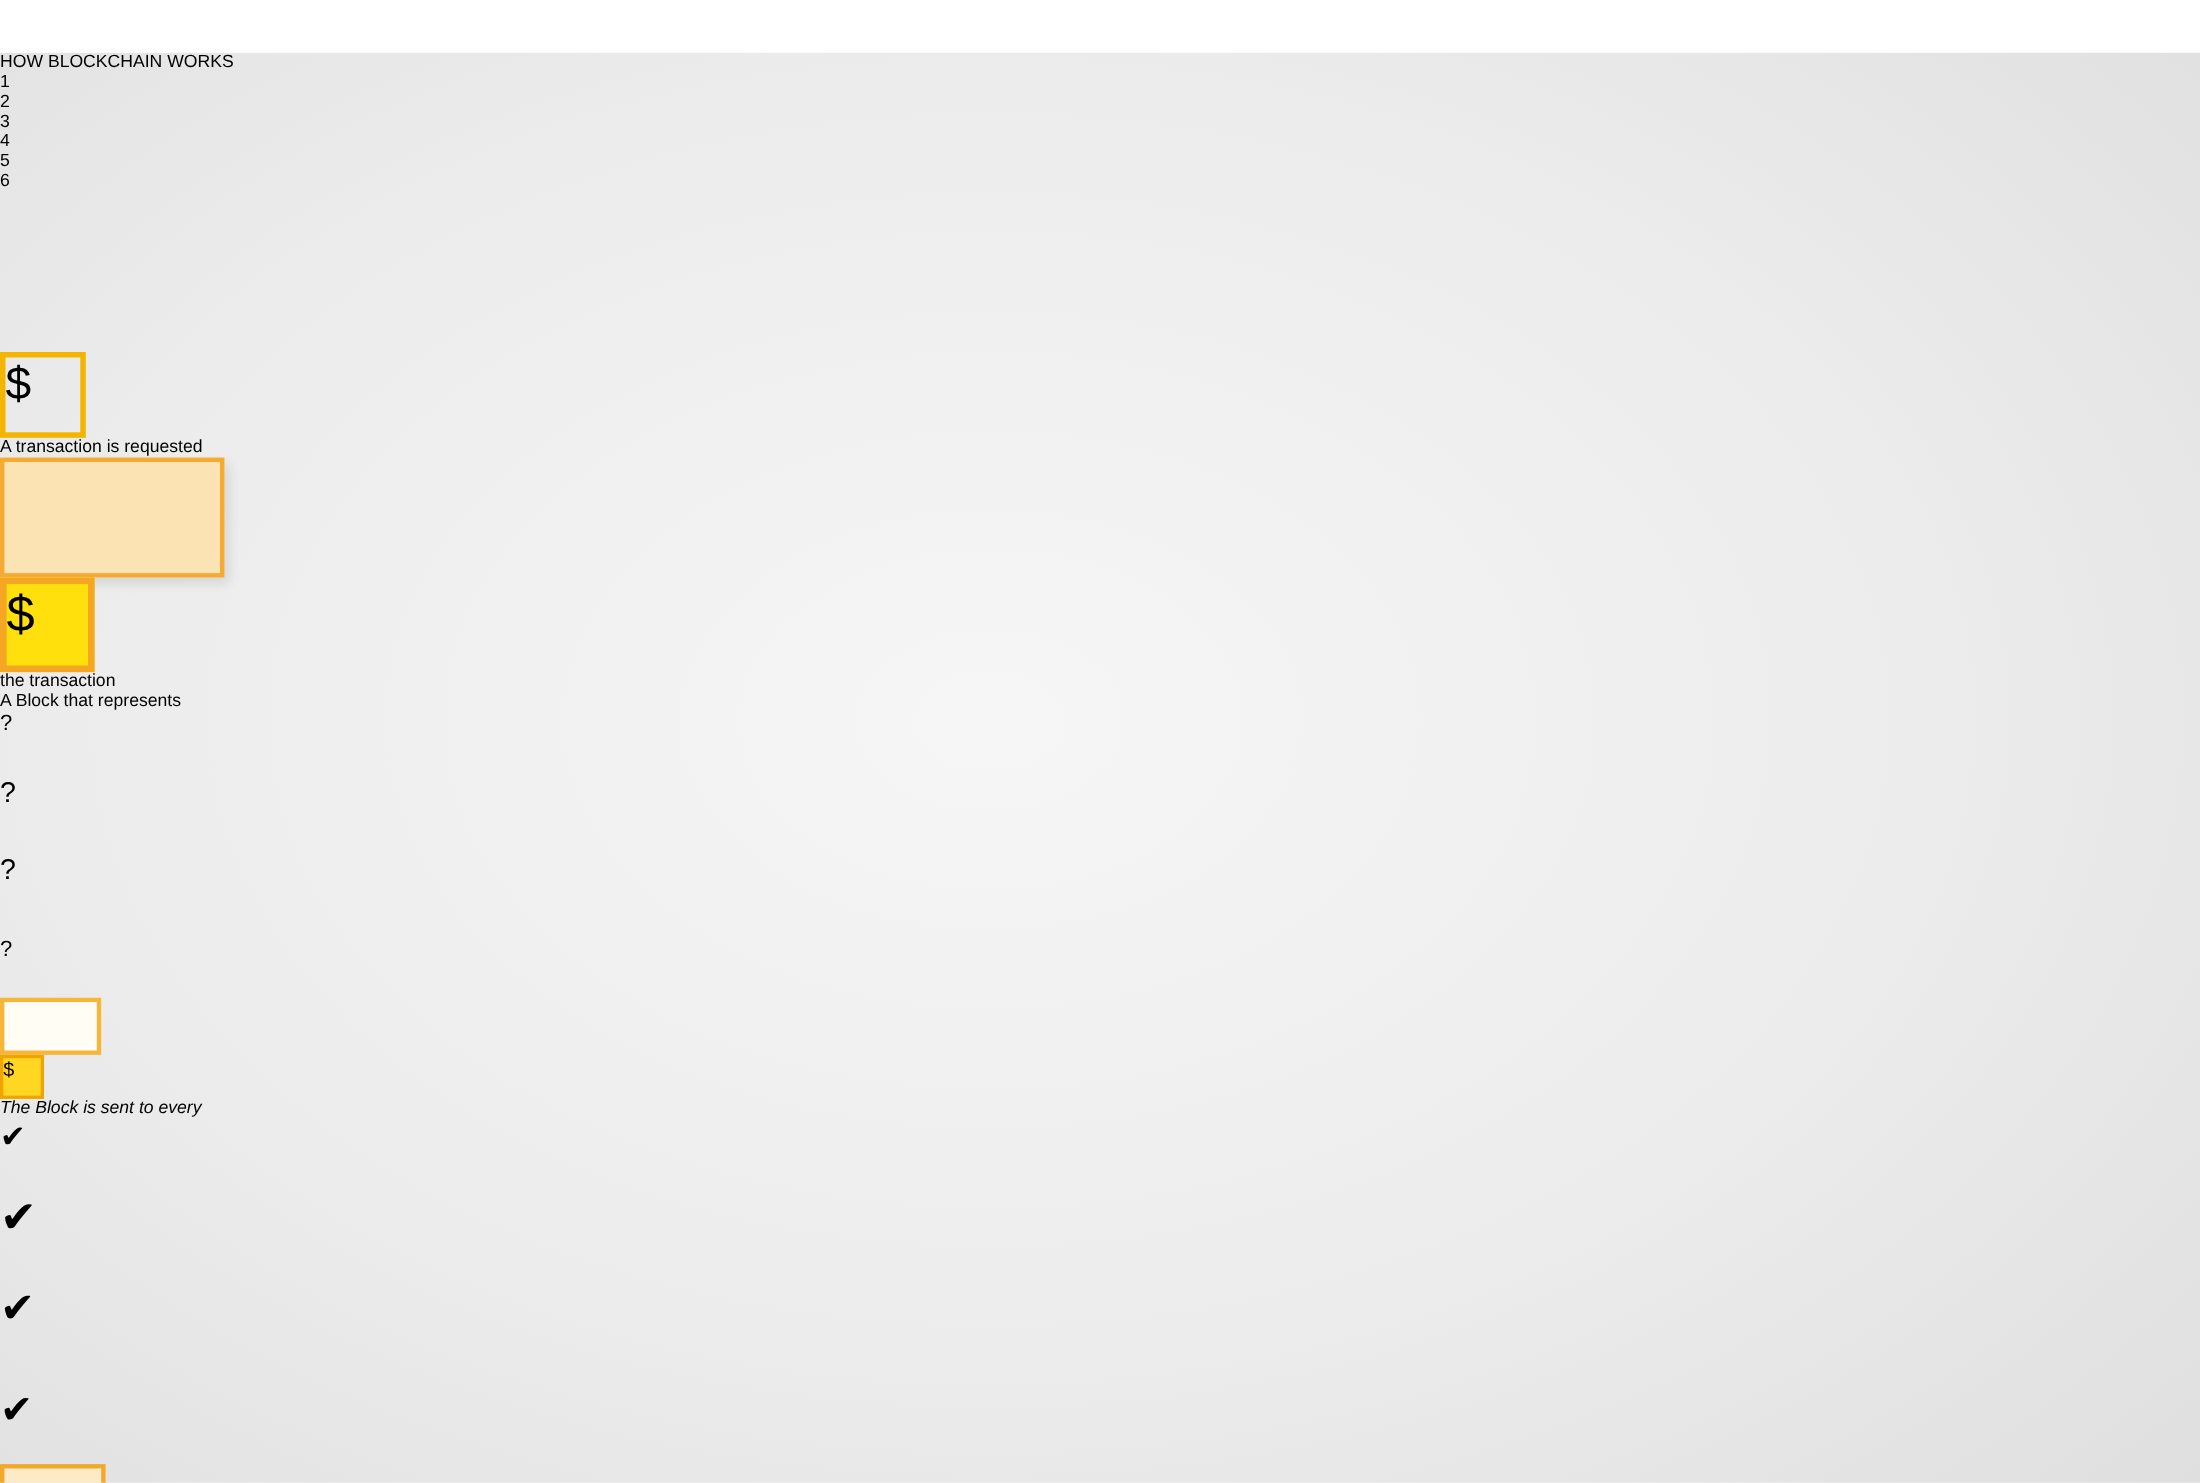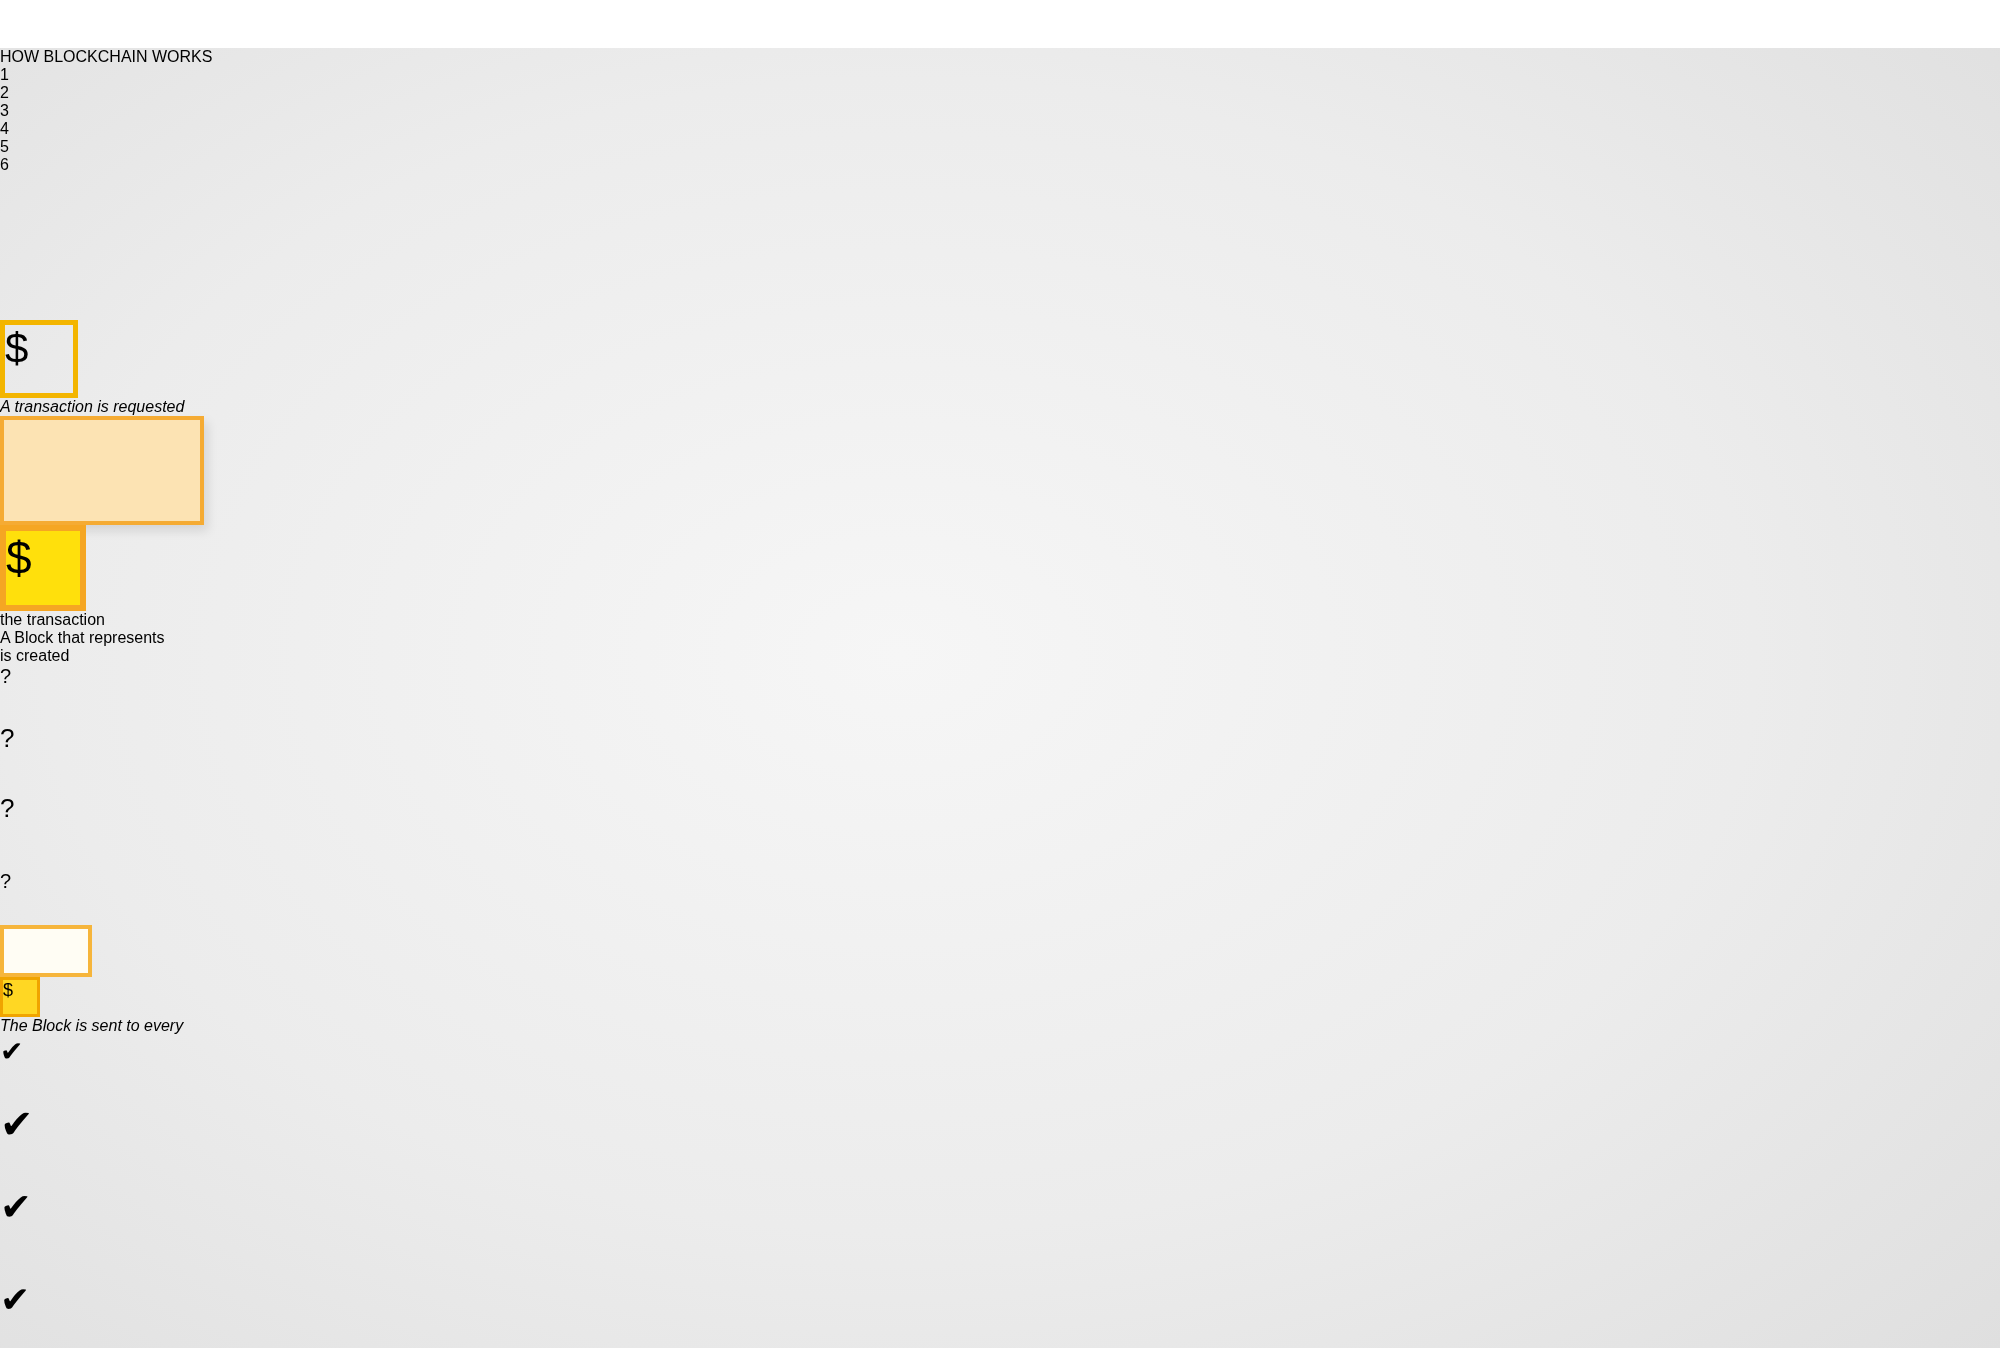--- a/index.html
+++ b/index.html
@@ -65,30 +65,29 @@
   <div class="dev" style="left:212px;top:349px;width:202px;height:132px;border-width:8px;border-radius:10px 10px 4px 4px;"></div>
   <div class="base" style="left:198px;top:479px;width:248px;height:14px;">
       <div class="notch" style="width:56px;height:7px;"></div>
     </div>
   <div class="coin" style="left:277px;top:379px;width:68px;height:68px;border:5px solid #f3b500;font-size:42px;">$</div>
   <div class="wallet">
       <div class="wclasp">
         <div class="wdot"></div>
       </div>
     </div>
-  <div class="cap" style="left:312px;top:532px;font-style:italic;">
+  <div class="cap" style="left:312px;top:532px;">
     <div>A transaction is requested</div>
   </div>
 
   <div class="brick" style="left:876px;top:362px;width:196px;height:101px;background:#fce3b3;border:4px solid #f5ab33;box-shadow:4px 6px 10px rgba(0,0,0,.10);"></div>
   <div class="coin" style="left:937px;top:375px;width:74px;height:74px;border:6px solid #f5a623;font-size:46px;background:#ffe00c;">$</div>
   <div class="cap lh44" style="left:970px;top:496px;">
     <div>the transaction</div>
     <div>A Block that represents</div>
-    <div>is created</div>
   </div>
 
   <div class="dev" style="left:1635px;top:299px;width:38px;height:58px;border-width:8px 4px 12px 4px;border-radius:8px;"><span class="q" style="font-size:20px;">?</span></div>
   <div class="dev" style="left:1519px;top:383px;width:58px;height:70px;border-width:5px;border-radius:6px;"><span class="q" style="font-size:26px;">?</span></div>
   <div class="dev" style="left:1733px;top:386px;width:80px;height:58px;border-width:5px;border-radius:4px;"><span class="q" style="font-size:26px;">?</span></div>
   <div class="neck" style="left:1765px;top:444px;width:16px;height:13px;"></div>
   <div class="foot" style="left:1751px;top:457px;width:44px;height:6px;"></div>
   <div class="dev" style="left:1621px;top:470px;width:68px;height:46px;border-width:5px;border-radius:5px 5px 2px 2px;"><span class="q" style="font-size:20px;">?</span></div>
   <div class="base" style="left:1607px;top:514px;width:96px;height:9px;"></div>
   <div class="brick" style="left:1610px;top:391px;width:84px;height:44px;background:#fffdf4;border:4px solid #f6b53b;"></div>

